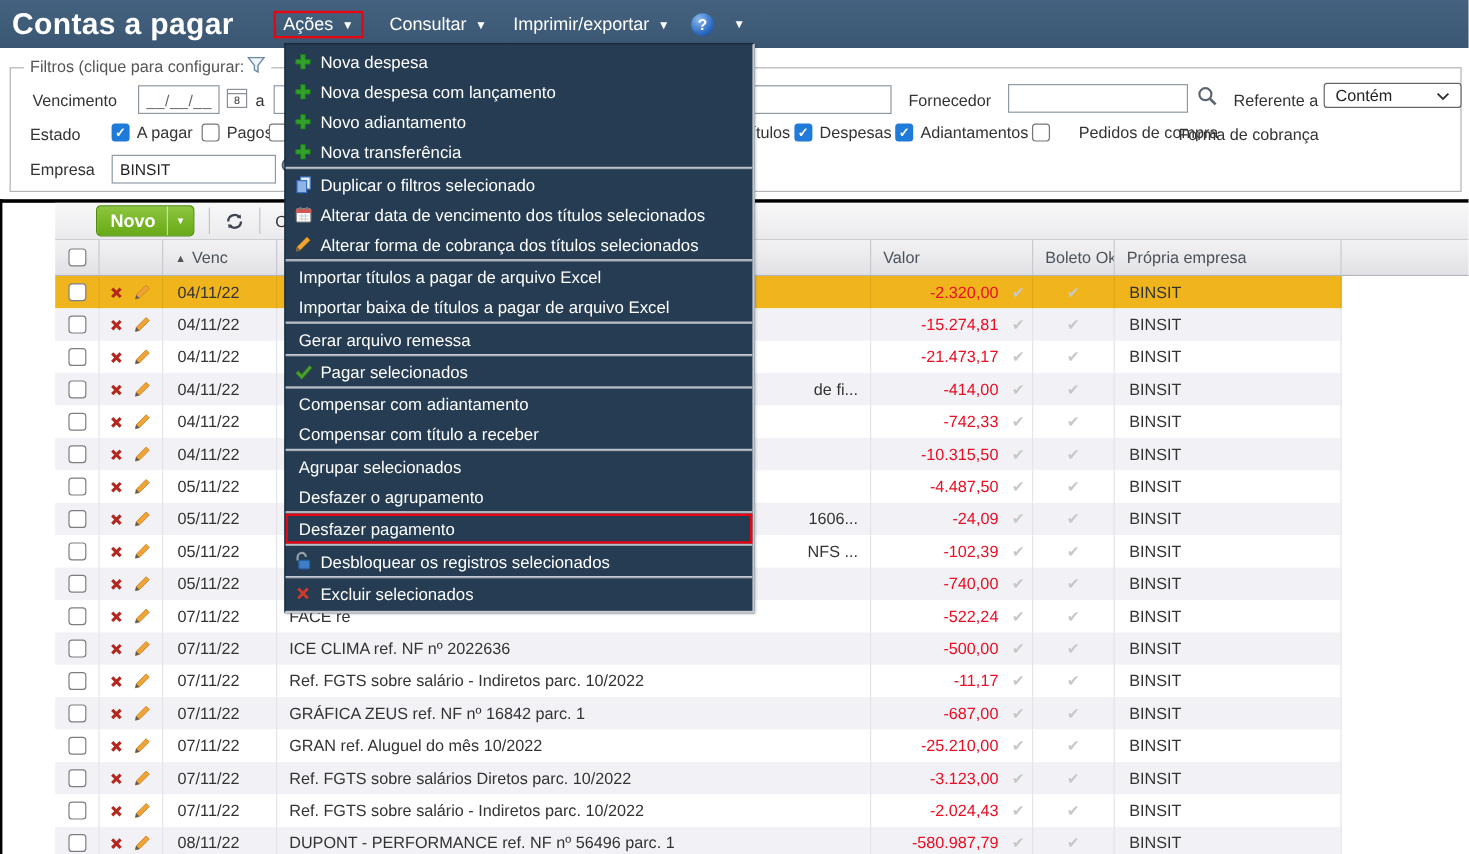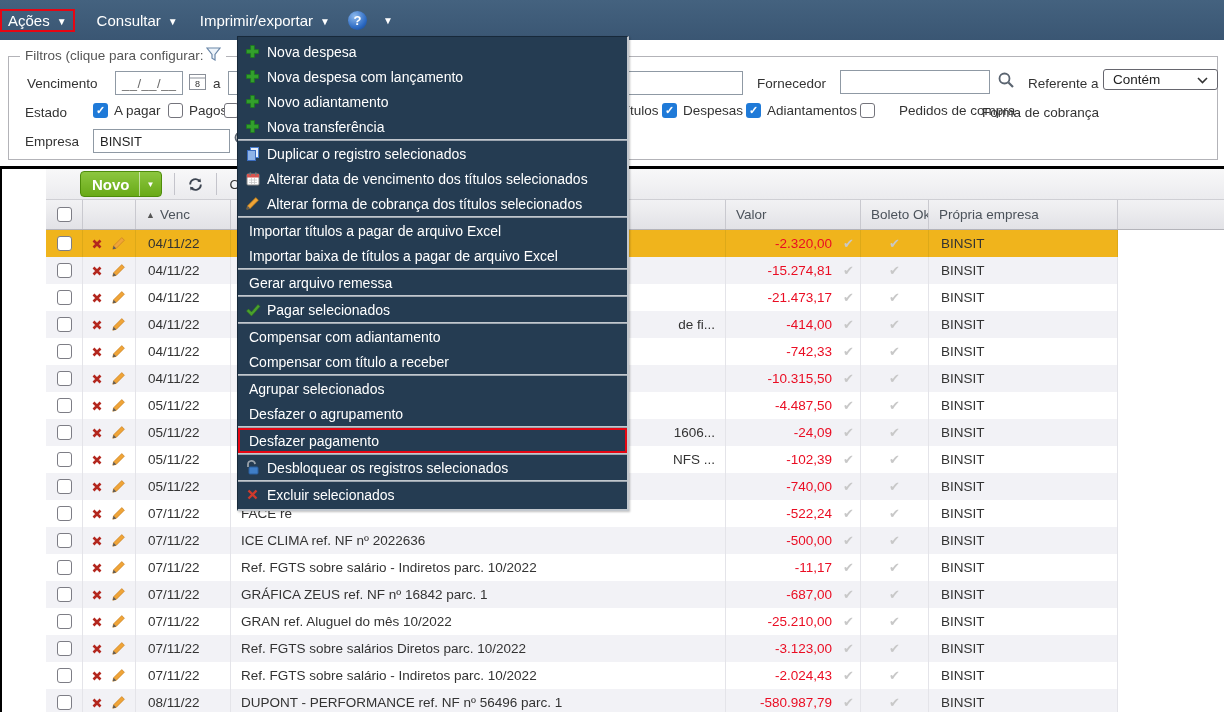--- a/index.html
+++ b/index.html
@@ -84,20 +84,21 @@
   .menu-item .mi-icon { width: 17px; display: inline-flex; justify-content: center; flex: none; }
   .menu-item.annotated { outline: 2px solid var(--annotation-red, #e60613); outline-offset: -2px; }
   .menu-sep { height: 2px; background: linear-gradient(#d3d8dd, #8a94a0); }
 </style>
 </head>
 <body>
 
 <div class="screen" style="--topbar-bg: #3a5673; --menu-bg: #253c52; --selected-row: #f0b41c; --value-red: #ea0d23; --novo-green: #69aa18; --annotation-red: #e60613; --checkbox-blue: #1f7ad8; --check-gray: #c8c8c8;">
 
   <div class="topbar">
+    <div class="app-title">Contas a pagar</div>
     <div class="topnav">
         <div class="nav-item highlighted">
           <span>Ações</span>
           <span class="caret">▼</span>
         </div>
         <div class="nav-item">
           <span>Consultar</span>
           <span class="caret">▼</span>
         </div>
         <div class="nav-item">
@@ -813,21 +814,21 @@
         <span class="mi-label">Nova transferência</span>
       </div>
       <div class="menu-sep"></div>
       <div class="menu-item">
         <span class="mi-icon">
           <svg width="16" height="16" viewBox="0 0 16 16">
             <rect x="5.5" y="1.5" width="8" height="10" fill="#e8f0fb" stroke="#4a7fd1"></rect>
             <rect x="2.5" y="4.5" width="8" height="10" fill="#8fb4e8" stroke="#3a6cc0"></rect>
           </svg>
         </span>
-        <span class="mi-label">Duplicar o registro selecionados</span>
+        <span class="mi-label">Duplicar o filtros selecionado</span>
       </div>
       <div class="menu-item">
         <span class="mi-icon">
           <svg width="16" height="16" viewBox="0 0 16 16">
             <rect x="2" y="3" width="12" height="11" rx="1" fill="#fff" stroke="#8a8a8a"></rect>
             <path d="M2 3h12v3.5H2z" fill="#d9534f"></path>
             <rect x="4.5" y="1.5" width="1.6" height="3" fill="#777"></rect>
             <rect x="10" y="1.5" width="1.6" height="3" fill="#777"></rect>
             <path d="M4 9h8M4 11.5h8M6.5 7v6M9.5 7v6" stroke="#c9c9c9" stroke-width="0.8"></path>
           </svg>

